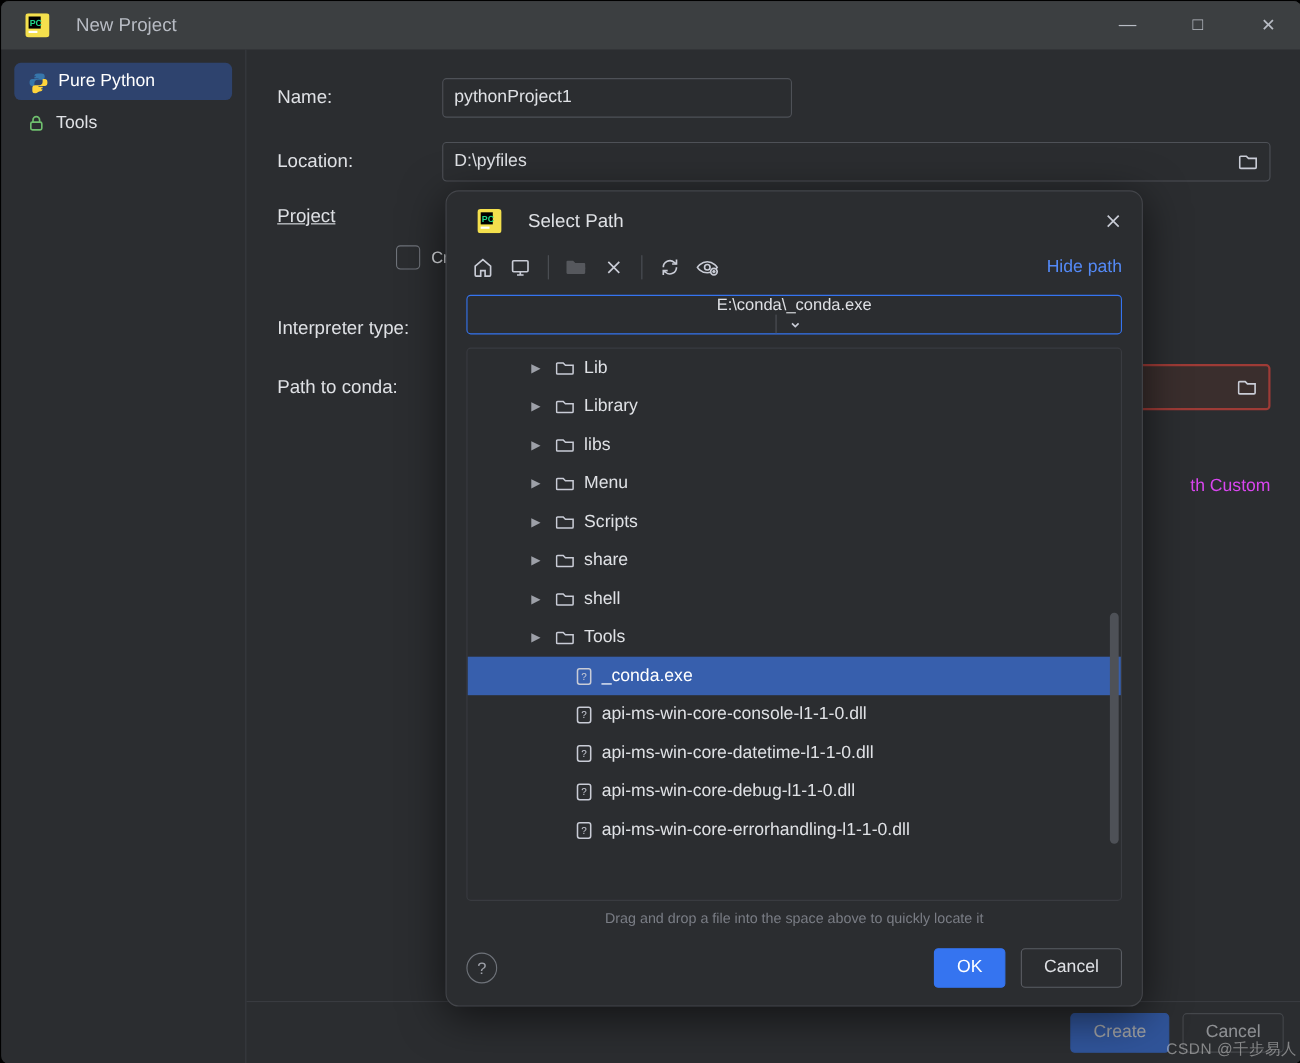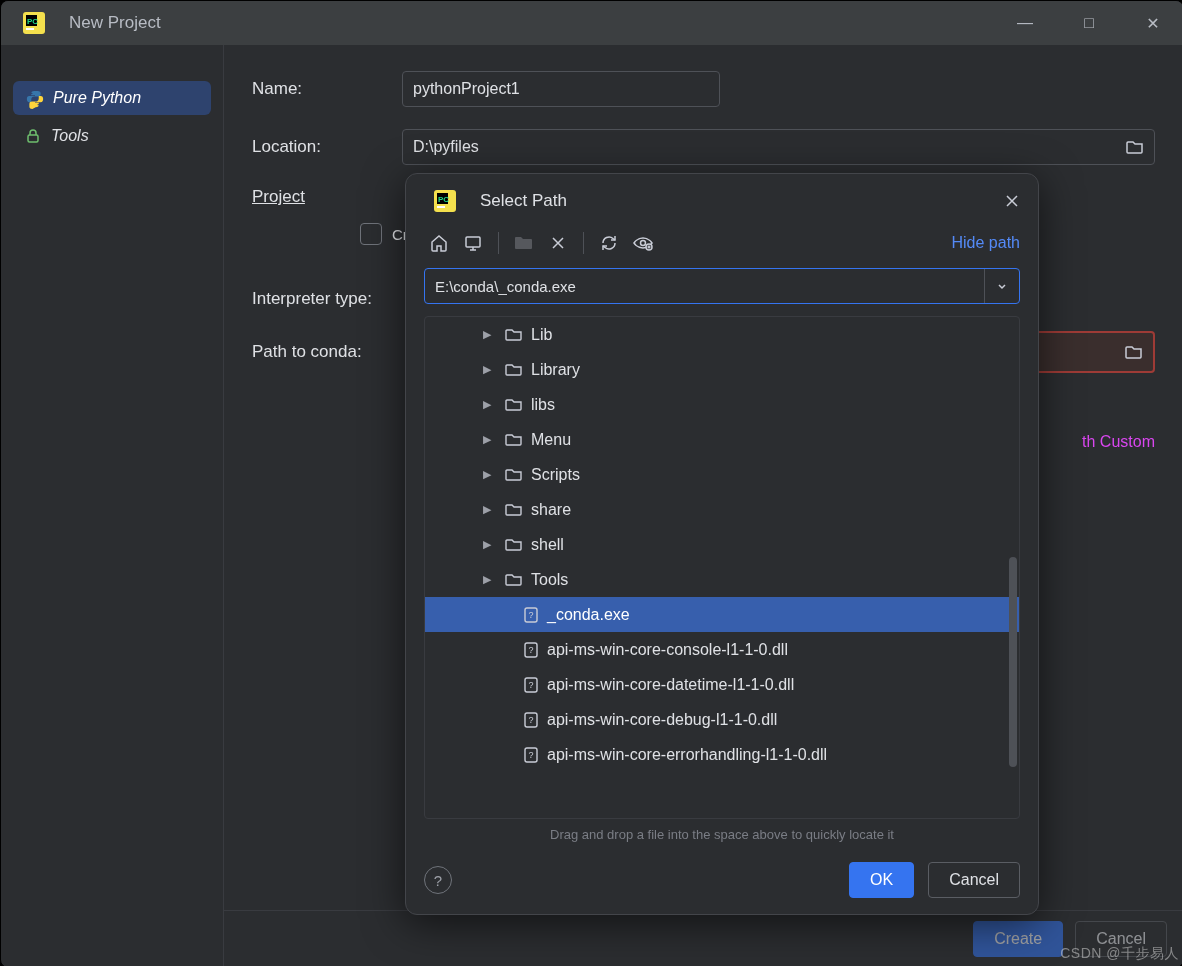--- a/index.html
+++ b/index.html
@@ -21,21 +21,21 @@
   html,body{margin:0;padding:0;background:#000;font-family:"Segoe UI",Arial,sans-serif;font-size:15px;color:var(--text);}
   .app{position:relative;width:1182px;height:966px;background:var(--bg-window);border:1px solid #000;border-radius:8px;overflow:hidden;}
   
   .titlebar{height:44px;background:var(--bg-titlebar);display:flex;align-items:center;padding:0 12px;gap:14px;}
   .app-logo{width:42px;height:22px;display:flex;align-items:center;justify-content:center;}
   .title{color:#b8bcc4;font-size:17px;}
   .win-controls{margin-left:auto;display:flex;gap:28px;color:#b8bcc4;}
   .win-btn{width:36px;height:30px;display:flex;align-items:center;justify-content:center;font-size:16px;}
   
   .body{display:flex;height:calc(100% - 44px);}
-  .sidebar{width:222px;border-right:1px solid #393b40;padding-top:32px;font-style:italic;}
+  .sidebar{width:222px;border-right:1px solid #393b40;padding-top:8px;}
   .side-item{margin:4px 12px;padding:8px 12px;border-radius:6px;display:flex;align-items:center;gap:10px;font-size:16px;}
   .side-item.selected{background:var(--accent-sel);color:#fff;}
   .side-group{color:#b4b8bf;font-size:15px;padding:4px 0;display:flex;align-items:center;justify-content:center;gap:8px;}
   .side-group::before,.side-group::after{content:"";flex:1;height:1px;background:#4e5157;}
   .py-icon{width:18px;height:18px;}
   .lock-icon{color:var(--green);}
   .main{flex:1;padding:26px 28px;position:relative;}
   .row{display:flex;align-items:center;margin-bottom:22px;gap:0;}
   .label{width:150px;color:#dfe1e5;font-size:17px;}
   .input{flex:0 0 296px;height:34px;background:var(--bg-input);border:1px solid var(--border-input);border-radius:4px;padding:0 10px;color:#dfe1e5;font-size:16px;display:flex;align-items:center;}
@@ -52,21 +52,21 @@
   .btn.dim{opacity:.55;}
   
   .modal{position:absolute;left:404px;top:172px;width:632px;height:740px;background:#2b2d30;border:1px solid #43454a;border-radius:12px;box-shadow:0 8px 40px rgba(0,0,0,.6);display:flex;flex-direction:column;}
   .m-title{display:flex;align-items:center;gap:14px;padding:16px 18px 10px;}
   .m-title .close{margin-left:auto;color:#c9ccd6;font-size:18px;}
   .m-toolbar{display:flex;align-items:center;gap:4px;padding:6px 18px 10px;}
   .tool{width:30px;height:30px;display:flex;align-items:center;justify-content:center;color:#c9ccd6;border-radius:4px;}
   .tool.dim{opacity:.45;}
   .sep{width:1px;height:22px;background:#4e5157;margin:0 6px;}
   .hide-link{margin-left:auto;color:var(--link);font-size:16px;}
-  .m-path{margin:0 18px 6px;height:34px;border:1px solid var(--accent);border-radius:4px;display:flex;align-items:center;background:#2b2d30;}
+  .m-path{margin:0 18px 6px;height:34px;border:1px solid var(--accent);border-radius:4px;display:flex;align-items:center;background:#2b2d30;flex-direction:column;}
   .m-path .txt{flex:1;padding:0 10px;color:#dfe1e5;}
   .m-path .dd{width:34px;height:34px;border-left:1px solid #4e5157;display:flex;align-items:center;justify-content:center;color:#c9ccd6;}
   .tree{flex:1;margin:6px 18px 4px;border:1px solid #393b40;border-radius:4px;overflow:hidden;position:relative;}
   .tree-inner{position:absolute;inset:0;overflow:auto;}
   .node{display:flex;align-items:center;height:35px;gap:8px;padding-left:78px;color:#dfe1e5;font-size:16px;}
   .node .arrow{width:14px;color:#9da0a8;font-size:11px;margin-left:-20px;}
   .node.file{padding-left:98px;}
   .node.selected{background:#375fad;color:#fff;}
   .node .ico{color:#c9ccd6;display:flex;align-items:center;}
   .scrollbar-track{position:absolute;right:2px;top:0;bottom:0;width:10px;}

